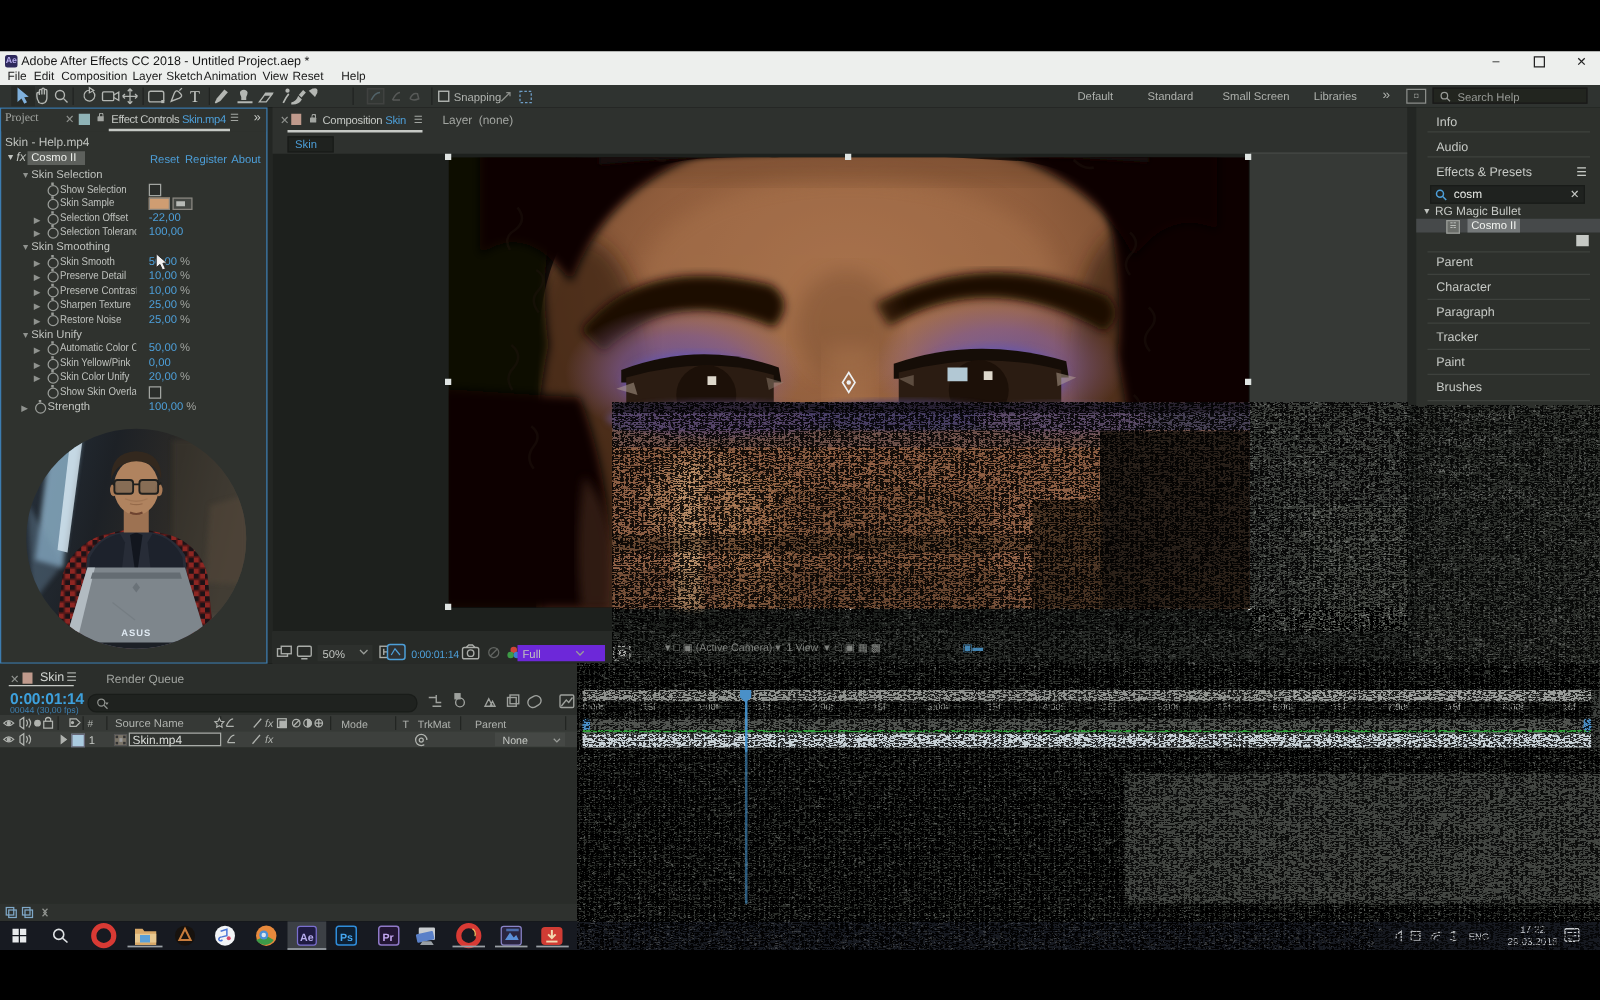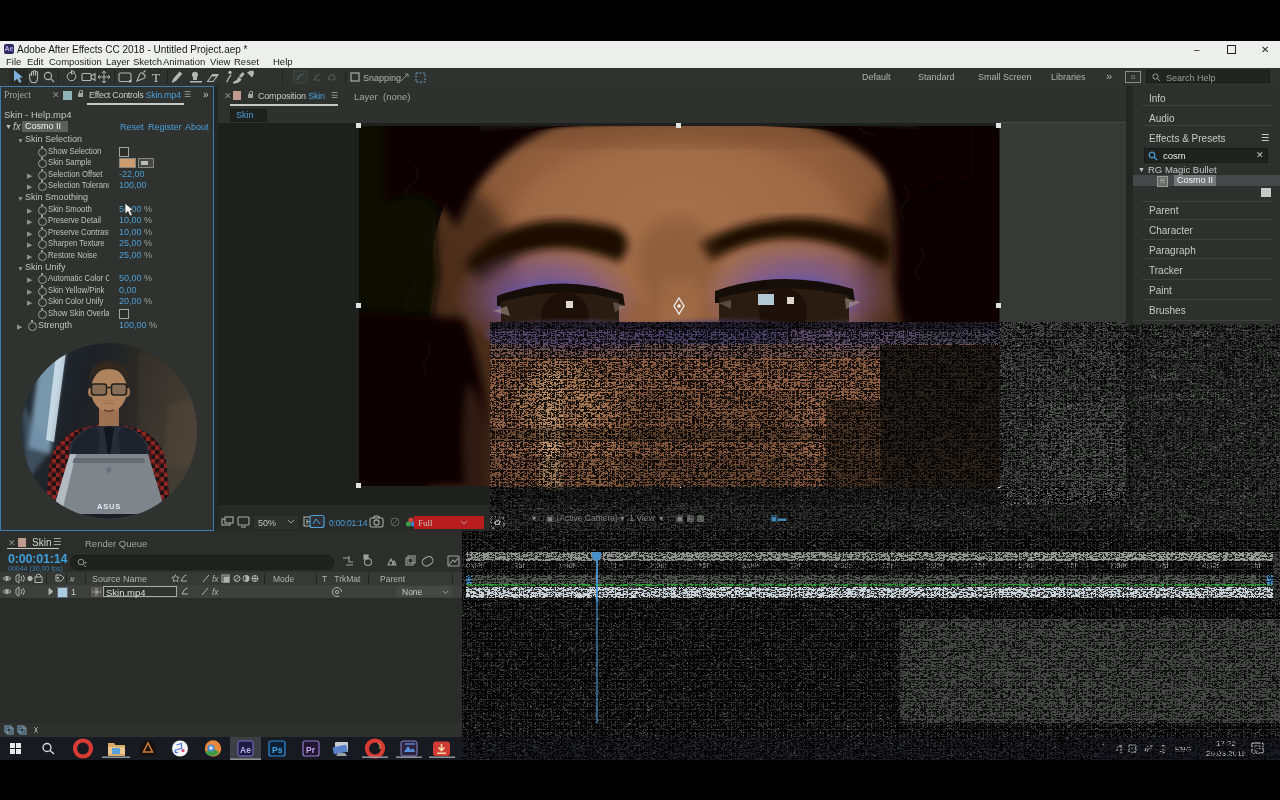--- a/index.html
+++ b/index.html
@@ -445,21 +445,21 @@
       </g>
       <g opacity="0.45" stroke="#aaada9" fill="none">
           <circle cx="27" cy="12" r="4"></circle>
           <path d="M24 15 l6-6"></path>
         </g>
       <circle cx="43" cy="10" r="2.6" fill="#d04438"></circle>
         <circle cx="40.5" cy="14" r="2.6" fill="#3d9a46"></circle>
         <circle cx="45.5" cy="14" r="2.6" fill="#3a7fd0"></circle>
       <path d="M50 16 l3 3 3-3" stroke="#9a9d99" fill="none" transform="translate(0,-4)"></path>
     </svg>
-    <div class="abs" style="left:196px;top:11px;width:70px;height:13px;background:#b91c1c;font-family:Liberation Serif, serif;">
+    <div class="abs" style="left:196px;top:11px;width:70px;height:13px;background:#6d28d9;">
       <span style="position:absolute;left:4px;top:1.5px;font-size:9px;color:#c0c3bf;">Full</span>
       <svg style="position:absolute;left:46px;top:4px;" width="8" height="6" viewBox="0 0 8 6">
           <path d="M1 1 l3 3 3-3" stroke="#9a9d99" fill="none"></path>
         </svg>
     </div>
     <svg class="abs" style="left:272px;top:11px;" width="16" height="13" viewBox="0 0 16 13">
         <rect x="1" y="1" width="13" height="11" rx="1" fill="none" stroke="#aaada9"></rect>
         <rect x="4" y="4" width="7" height="5" fill="#aaada9"></rect>
       </svg>
   </div>

